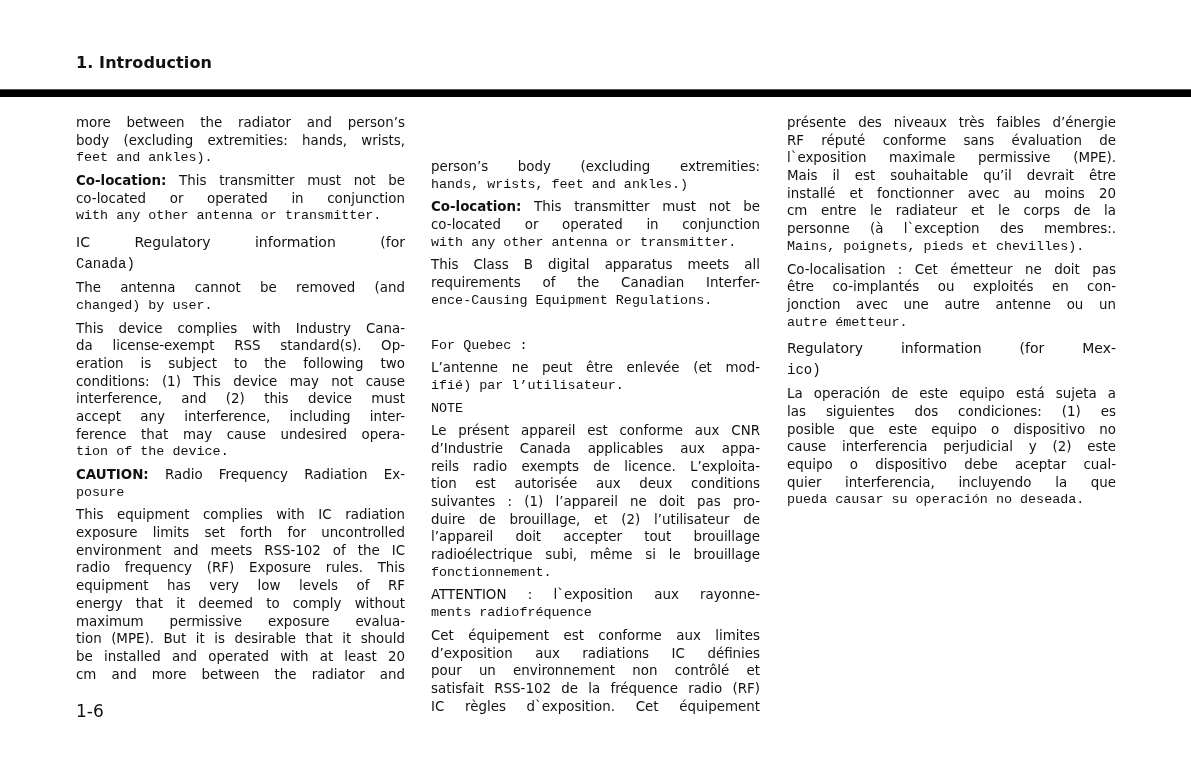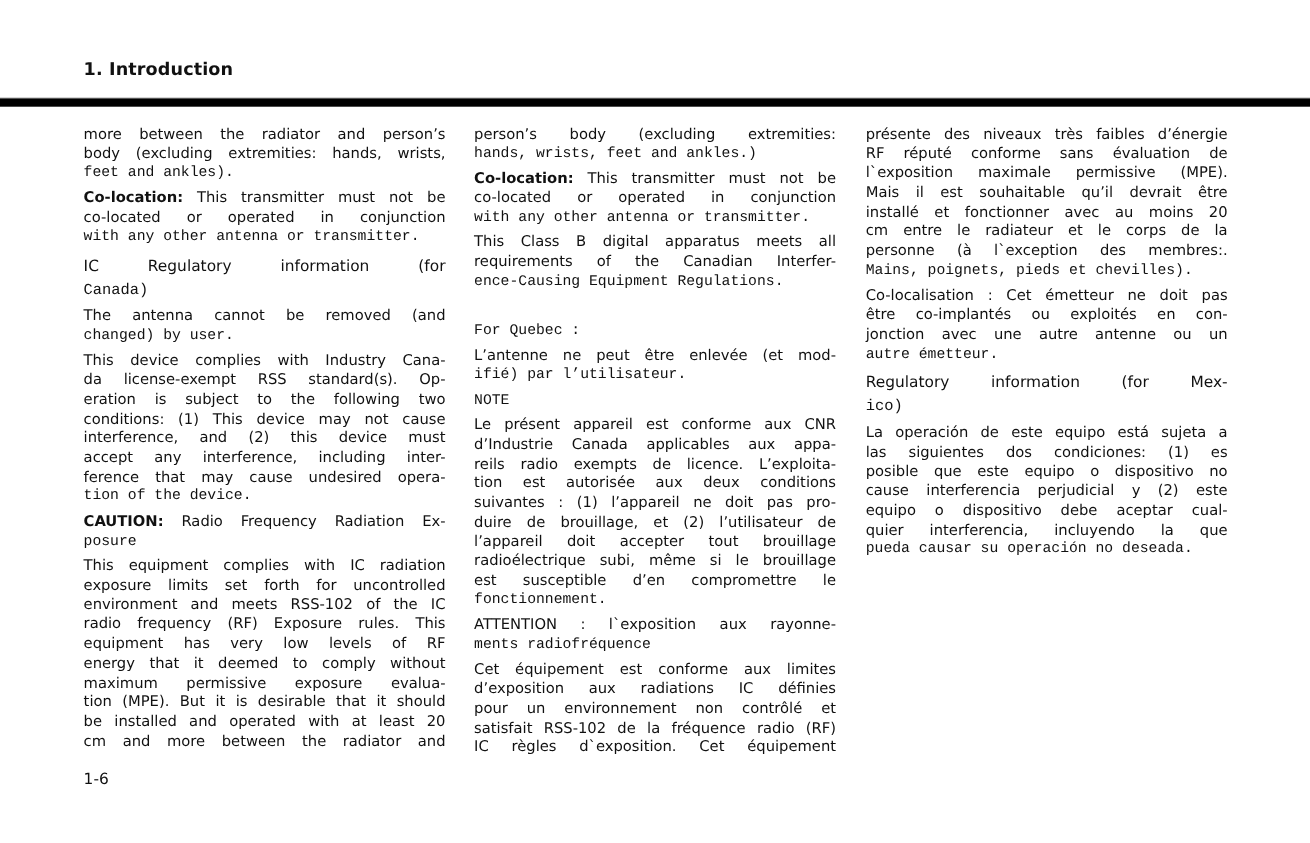--- a/index.html
+++ b/index.html
@@ -4,30 +4,30 @@
 <style>
   html, body { margin:0; padding:0; background:#ffffff; }
   body { width:1191px; height:766px; position:relative; overflow:hidden;
          font-family:"DejaVu Sans", sans-serif; color:#111; }
   .title { position:absolute; left:76px; top:53px; font-size:16px; font-weight:bold;
            letter-spacing:0.1px; color:#111; }
   .rule { position:absolute; left:0; top:89px; width:1191px; height:8px; background:#000;
           border-top:1px solid #555; box-sizing:border-box; }
   .col { position:absolute; top:114px; width:329px; }
   .c1 { left:76px; }
-  .c2 { left:431px; }
+  .c2 { left:431px;margin-top:44px; }
   .c3 { left:787px; }
   .para { margin:0 0 5px 0; font-size:13.4px; line-height:17.7px; }
   .line { display:block; text-align:justify; text-align-last:justify; white-space:nowrap; height:17.7px; }
   .line.last { text-align-last:left;font-family:Liberation Mono, monospace; }
   .b { font-weight:bold; }
   .heading { margin:6px 0 4px 0; font-size:14px; line-height:22px; font-weight:normal; }
   .heading .line { height:22px; }
   .gap { height:22px; }
-  .pagenum { position:absolute; left:76px; top:701px; font-size:14px; }
+  .pagenum { position:absolute; left:76px; top:701px; font-size:17px; }
 </style>
 </head>
 <body>
 
 <div class="title">1. Introduction</div>
 <div class="rule"></div>
 
 <div class="col c1">
     <div class="para">
       <span class="line">more between the radiator and person’s</span>
@@ -102,21 +102,20 @@
     </div>
     <div class="para">
       <span class="line">Le présent appareil est conforme aux CNR</span>
       <span class="line">d’Industrie Canada applicables aux appa-</span>
       <span class="line">reils radio exempts de licence. L’exploita-</span>
       <span class="line">tion est autorisée aux deux conditions</span>
       <span class="line">suivantes : (1) l’appareil ne doit pas pro-</span>
       <span class="line">duire de brouillage, et (2) l’utilisateur de</span>
       <span class="line">l’appareil doit accepter tout brouillage</span>
       <span class="line">radioélectrique subi, même si le brouillage</span>
-      <span class="line">est susceptible d’en compromettre le</span>
       <span class="line last">fonctionnement.</span>
     </div>
     <div class="para">
       <span class="line">ATTENTION : l`exposition aux rayonne-</span>
       <span class="line last">ments radiofréquence</span>
     </div>
     <div class="para">
       <span class="line">Cet équipement est conforme aux limites</span>
       <span class="line">d’exposition aux radiations IC définies</span>
       <span class="line">pour un environnement non contrôlé et</span>

